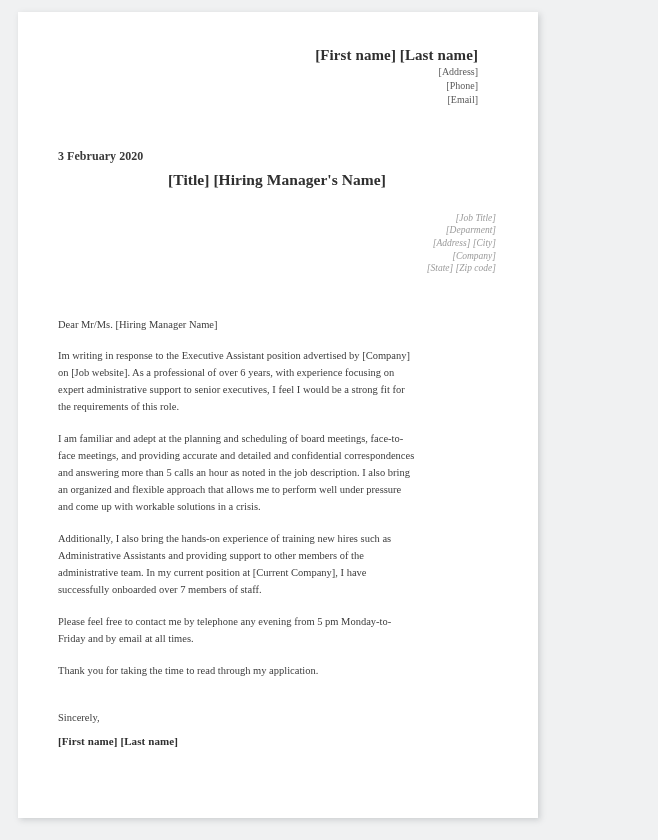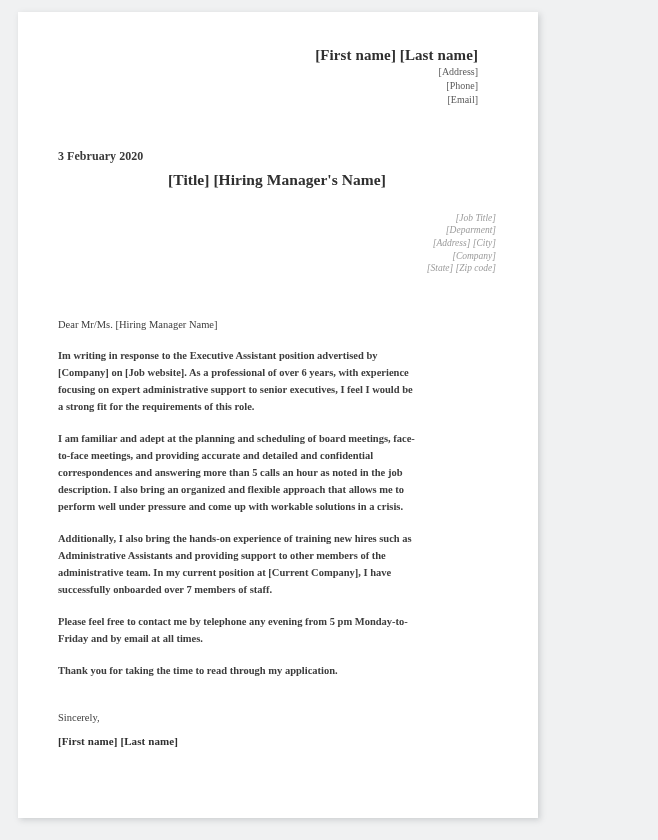--- a/index.html
+++ b/index.html
@@ -90,21 +90,20 @@
   
   .salutation {
     margin-top: 42px;
     font-size: 10.5px;
     color: #3d3d3d;
     line-height: 1.5;
   }
   .body-paragraphs {
     margin-top: 15px;
     width: 358px;
-    font-weight: bold;
   }
   .body-paragraphs p {
     margin: 0 0 15px 0;
     font-size: 10.5px;
     color: #3d3d3d;
     line-height: 1.62;
     text-align: left;
   }
 
   

